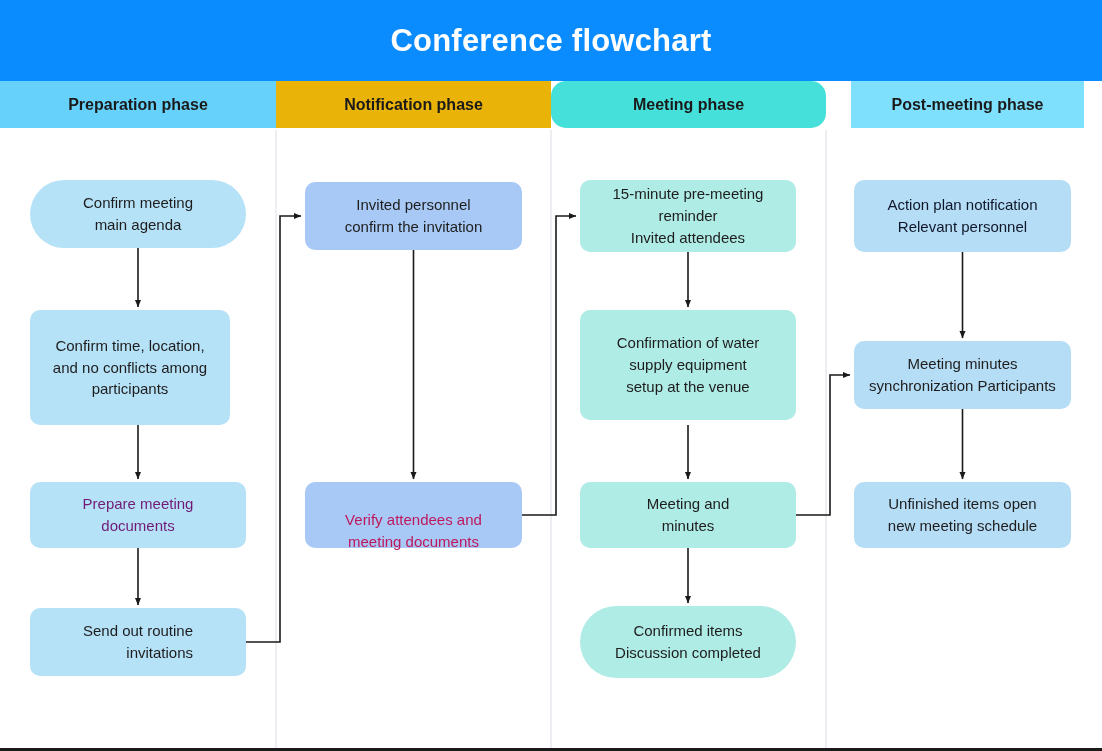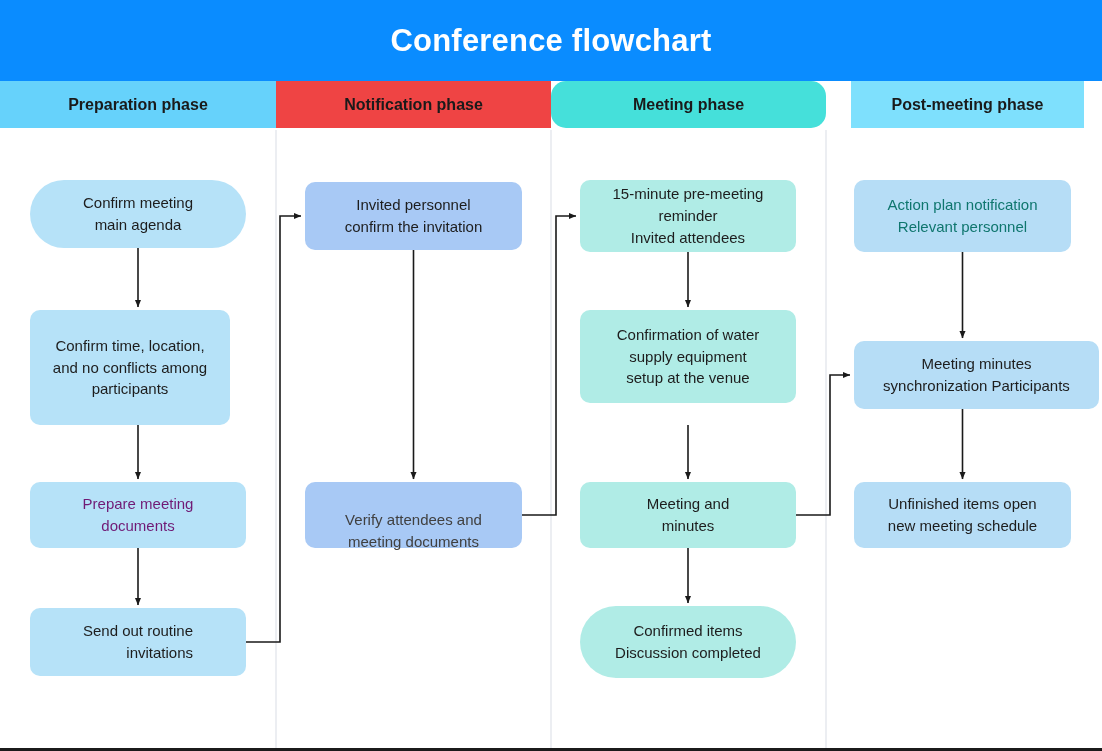--- a/index.html
+++ b/index.html
@@ -112,21 +112,21 @@
   <div id="title-banner">
     <div id="title-text">Conference flowchart</div>
   </div>
 
   <div id="columns-layer">
       <div class="column-body" style="left: 0px; width: 276px;"></div>
       <div class="phase-header" style="left: 0px; width: 276px; background: rgb(102, 210, 251);">
         <span class="phase-header-label">Preparation phase</span>
       </div>
       <div class="column-body" style="left: 276px; width: 275px;"></div>
-      <div class="phase-header" style="left: 276px; width: 275px; background: #ef4444;">
+      <div class="phase-header" style="left: 276px; width: 275px; background: #eab308;">
         <span class="phase-header-label">Notification phase</span>
       </div>
       <div class="col-divider" style="left: 275px; background: rgb(236, 238, 242);"></div>
       <div class="column-body" style="left: 551px; width: 275px;"></div>
       <div class="phase-header" style="left: 551px; width: 275px; background: rgb(69, 224, 218); border-radius: 15px;">
         <span class="phase-header-label">Meeting phase</span>
       </div>
       <div class="col-divider" style="left: 550px; background: rgb(236, 238, 242);"></div>
       <div class="column-body" style="left: 826px; width: 276px;"></div>
       <div class="phase-header" style="left: 851px; width: 233px; background: rgb(126, 224, 253);">
@@ -150,46 +150,46 @@
       </div>
       <div class="node" style="left: 30px; top: 608px; width: 216px; height: 68px; background: rgb(182, 226, 248); text-align: right;">
         <span class="node-label" style="color: rgb(29, 29, 29);">Send out routine
 invitations</span>
       </div>
       <div class="node" style="left: 305px; top: 182px; width: 217px; height: 68px; background: rgb(168, 201, 245);">
         <span class="node-label" style="color: rgb(29, 29, 29);">Invited personnel
 confirm the invitation</span>
       </div>
       <div class="node" style="left: 305px; top: 482px; width: 217px; height: 66px; background: rgb(168, 201, 245);">
-        <span class="node-label" style="color: #404040; margin-top: 32px;">Verify attendees and
+        <span class="node-label" style="color: #be185d; margin-top: 32px;">Verify attendees and
 meeting documents</span>
       </div>
       <div class="node" style="left: 580px; top: 180px; width: 216px; height: 72px; background: rgb(176, 236, 230);">
         <span class="node-label" style="color: rgb(29, 29, 29);">15-minute pre-meeting
 reminder
 Invited attendees</span>
       </div>
-      <div class="node" style="left: 580px; top: 310px; width: 216px; height: 93px; background: rgb(176, 236, 230);">
+      <div class="node" style="left: 580px; top: 310px; width: 216px; height: 110px; background: rgb(176, 236, 230);">
         <span class="node-label" style="color: rgb(29, 29, 29);">Confirmation of water
 supply equipment
 setup at the venue</span>
       </div>
       <div class="node" style="left: 580px; top: 482px; width: 216px; height: 66px; background: rgb(176, 236, 230);">
         <span class="node-label" style="color: rgb(29, 29, 29);">Meeting and
 minutes</span>
       </div>
       <div class="node pill" style="left: 580px; top: 606px; width: 216px; height: 72px; background: rgb(176, 236, 230);">
         <span class="node-label" style="color: rgb(29, 29, 29);">Confirmed items
 Discussion completed</span>
       </div>
       <div class="node" style="left: 854px; top: 180px; width: 217px; height: 72px; background: rgb(182, 221, 246);">
-        <span class="node-label" style="color: #0f766e;">Action plan notification
+        <span class="node-label" style="color: #0f172a;">Action plan notification
 Relevant personnel</span>
       </div>
-      <div class="node" style="left: 854px; top: 341px; width: 245px; height: 68px; background: rgb(182, 221, 246);">
+      <div class="node" style="left: 854px; top: 341px; width: 217px; height: 68px; background: rgb(182, 221, 246);">
         <span class="node-label" style="color: rgb(29, 29, 29);">Meeting minutes
 synchronization Participants</span>
       </div>
       <div class="node" style="left: 854px; top: 482px; width: 217px; height: 66px; background: rgb(182, 221, 246);">
         <span class="node-label" style="color: rgb(29, 29, 29);">Unfinished items open
 new meeting schedule</span>
       </div>
     </div>
 
   <svg id="connectors" viewBox="0 0 1102 751" xmlns="http://www.w3.org/2000/svg">

